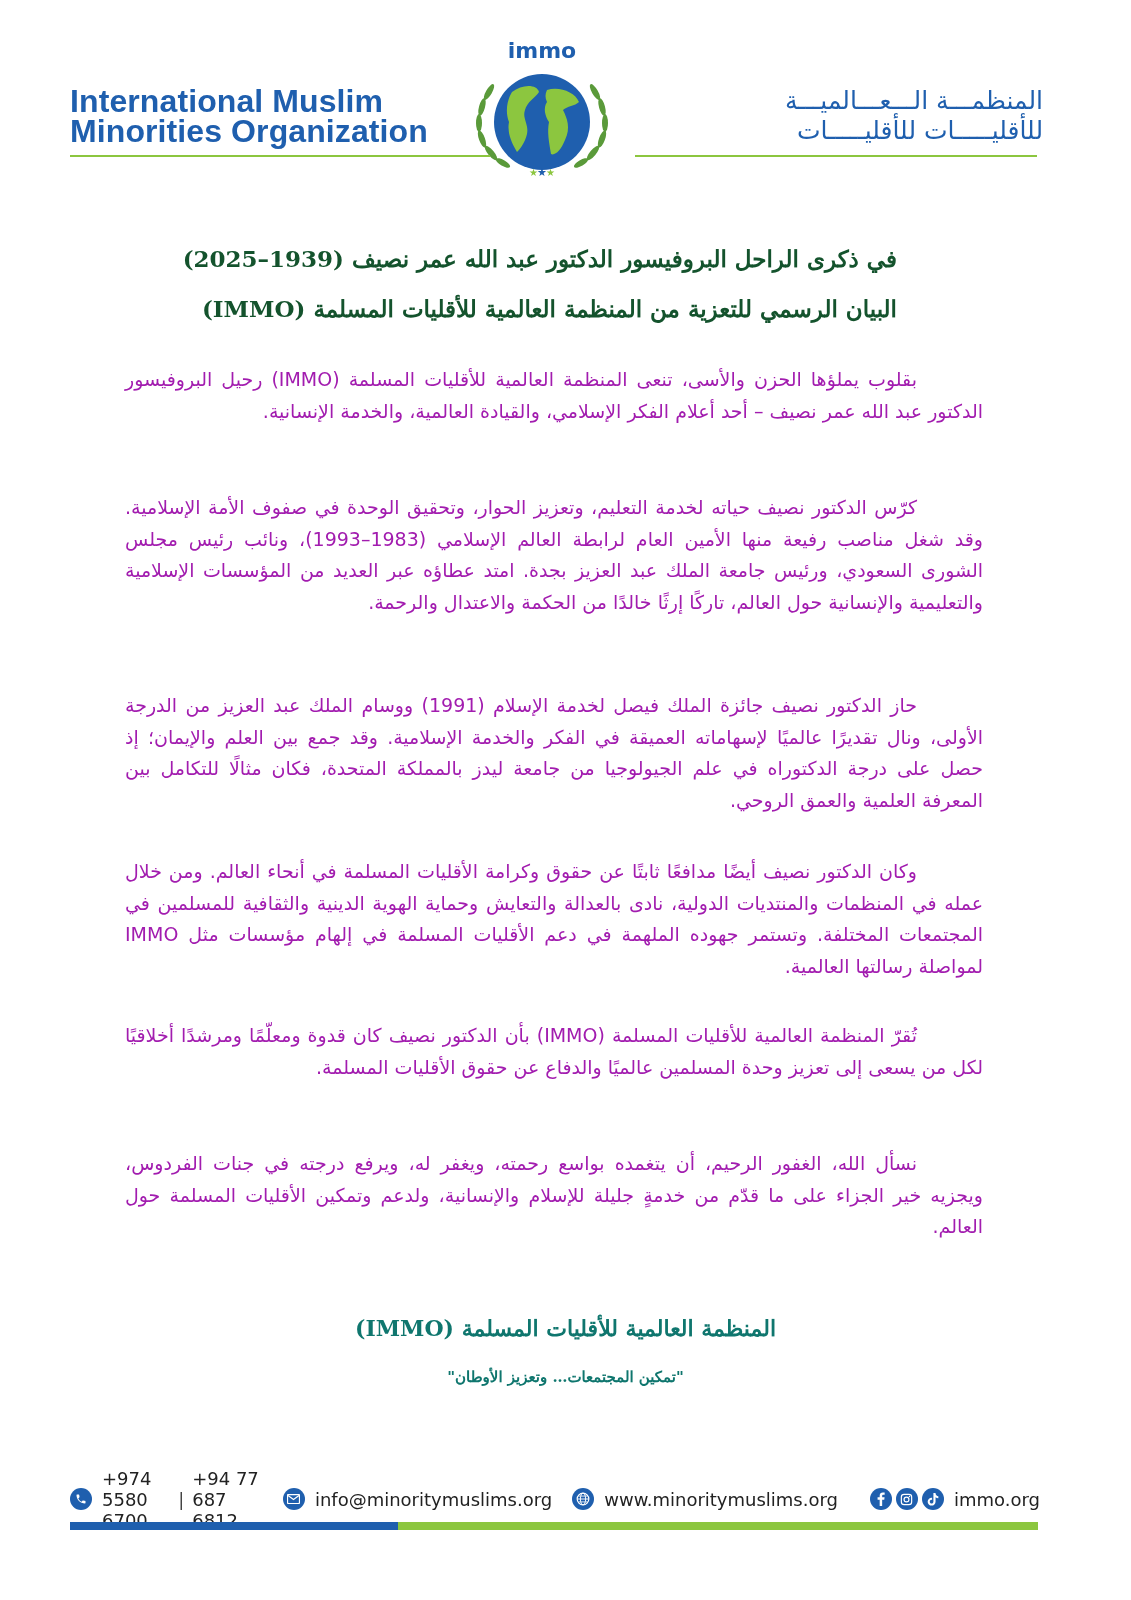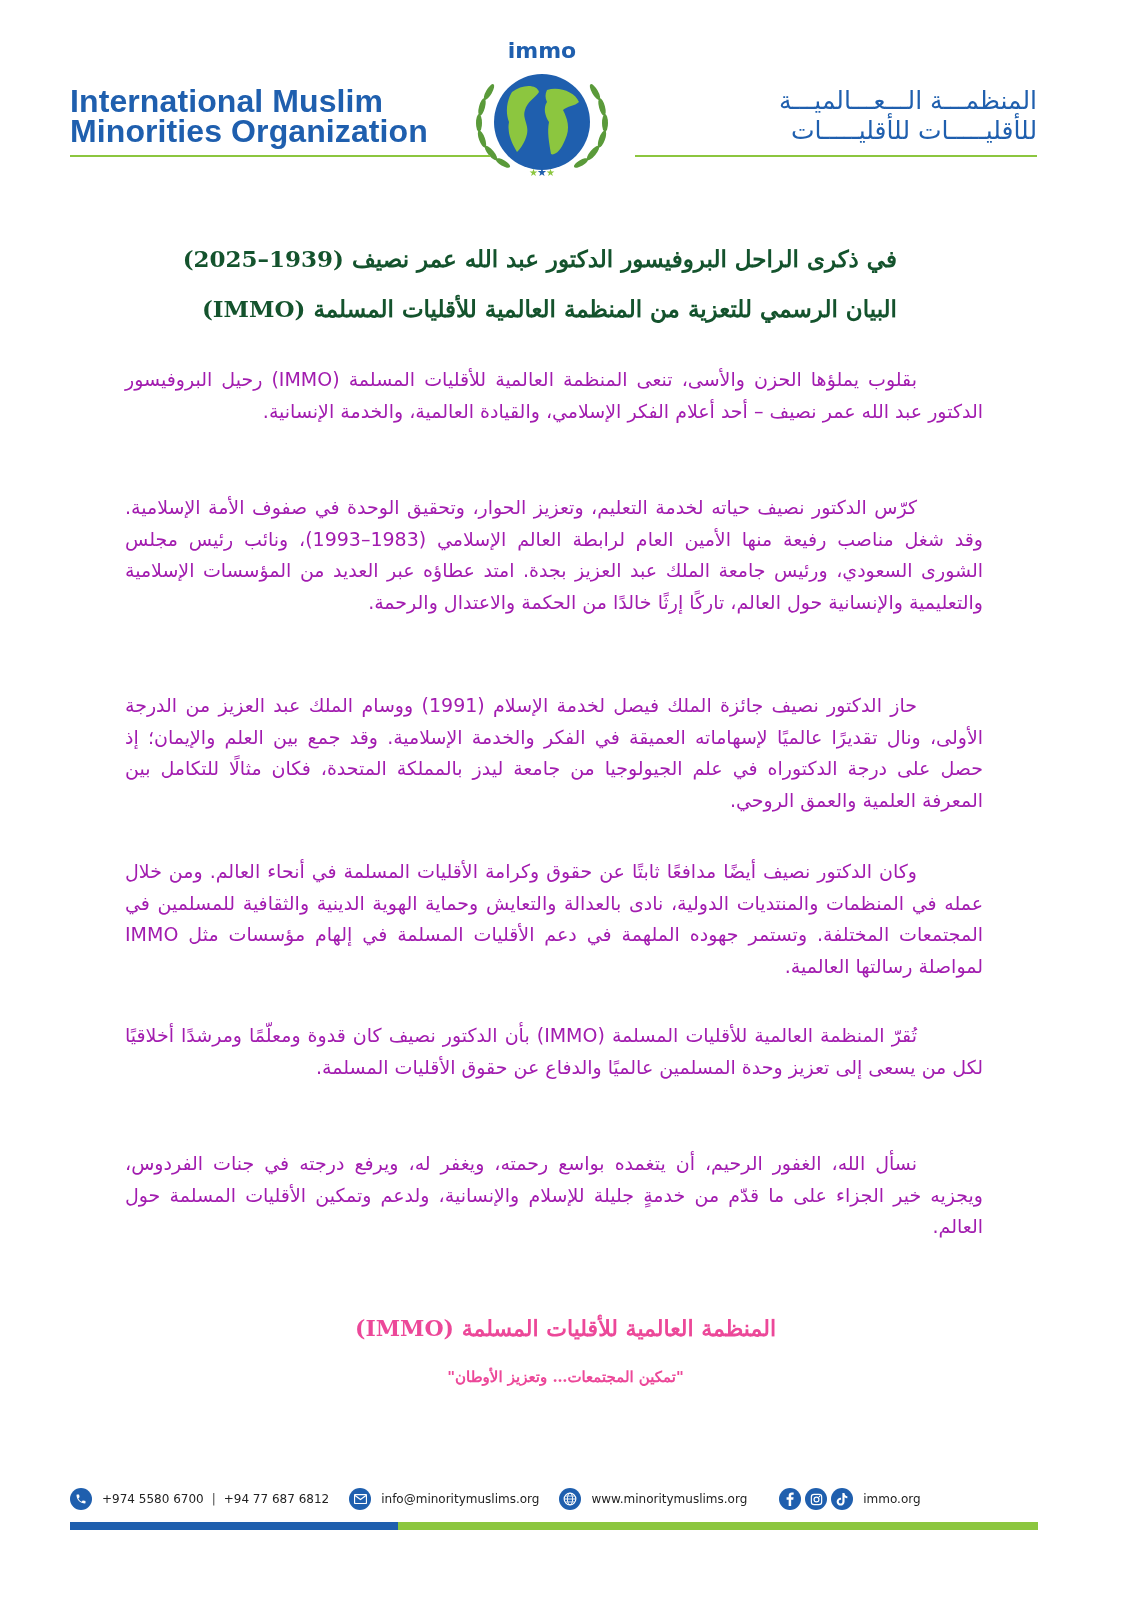--- a/index.html
+++ b/index.html
@@ -1,21 +1,21 @@
 <!DOCTYPE html>
 <html><head>
 <meta charset="utf-8">
 <style>
   * { margin: 0; padding: 0; box-sizing: border-box; }
   html, body { width: 1131px; height: 1600px; background: #ffffff; overflow: hidden; }
   body { position: relative; font-family: "DejaVu Sans", sans-serif; color: #111; }
 
   
   .hdr-en { position: absolute; left: 70px; top: 86px; color: #1f5fae; font-family: "Liberation Sans", sans-serif; font-weight: bold; font-size: 32px; line-height: 30px; letter-spacing: 0.1px; }
-  .hdr-ar { position: absolute; right: 94px; top: 86px; color: #1f5fae; font-family: "DejaVu Sans", sans-serif; font-size: 25px; line-height: 30px; direction: rtl; text-align: right; letter-spacing: 1px; }
+  .hdr-ar { position: absolute; right: 88px; top: 86px; color: #1f5fae; font-family: "DejaVu Sans", sans-serif; font-size: 25px; line-height: 30px; direction: rtl; text-align: right; letter-spacing: 1px; }
   .hdr-line-left { position: absolute; left: 70px; top: 155px; width: 420px; height: 2px; background: #8cc63f; }
   .hdr-line-right { position: absolute; left: 635px; top: 155px; width: 402px; height: 2px; background: #8cc63f; }
 
   .logo { position: absolute; left: 467px; top: 38px; width: 150px; height: 140px; }
   .logo-text { position: absolute; left: 0; top: 0; width: 150px; text-align: center; color: #1f5fae; font-family: "DejaVu Sans", sans-serif; font-weight: bold; font-size: 22px; line-height: 26px; }
   .logo svg { position: absolute; left: 0; top: 24px; }
 
   
   .title { position: absolute; left: 150px; right: 234px; direction: rtl; text-align: right; font-family: "DejaVu Serif", serif; font-weight: bold; font-size: 23px; line-height: 30px; color: #14532d; white-space: nowrap; }
   .title1 { top: 244px; }
@@ -24,26 +24,26 @@
   
   .para { position: absolute; left: 125px; width: 858px; direction: rtl; text-align: justify; font-family: "DejaVu Sans", sans-serif; font-size: 19px; line-height: 31.5px; color: #a21caf; text-indent: 66px; }
   .p1 { top: 364px; }
   .p2 { top: 492px; }
   .p3 { top: 690px; }
   .p4 { top: 856px; }
   .p5 { top: 1020px; }
   .p6 { top: 1148px; }
 
   
-  .sig { position: absolute; left: 0; width: 1131px; text-align: center; direction: rtl; font-family: "DejaVu Serif", serif; font-weight: bold; color: #ec4899; }
+  .sig { position: absolute; left: 0; width: 1131px; text-align: center; direction: rtl; font-family: "DejaVu Serif", serif; font-weight: bold; color: #0f766e; }
   .sig1 { top: 1313px; font-size: 22px; line-height: 30px; padding-right: 0; }
   .sig2 { top: 1366px; font-size: 15px; line-height: 22px; }
 
   
-  .contact { position: absolute; left: 70px; top: 1486px; width: 970px; height: 26px; display: flex; align-items: center; font-family: "DejaVu Sans", sans-serif; font-size: 12px; color: #222; }
+  .contact { position: absolute; left: 70px; top: 1486px; width: 970px; height: 26px; display: flex; align-items: center; font-family: "DejaVu Sans", sans-serif; font-size: 18px; color: #222; }
   .ic { width: 22px; height: 22px; border-radius: 50%; background: #1f5fae; display: inline-flex; align-items: center; justify-content: center; flex: 0 0 22px; }
   .ic svg { display: block; }
   .gap8 { width: 10px; flex: 0 0 10px; }
   .gap20 { width: 20px; flex: 0 0 20px; }
   .sep { margin: 0 8px; color: #444; }
   .social { display: inline-flex; gap: 4px; }
 
   .bar-blue { position: absolute; left: 70px; top: 1522px; width: 328px; height: 8px; background: #1f5fae; }
   .bar-green { position: absolute; left: 398px; top: 1522px; width: 640px; height: 8px; background: #8cc63f; }
 </style>

